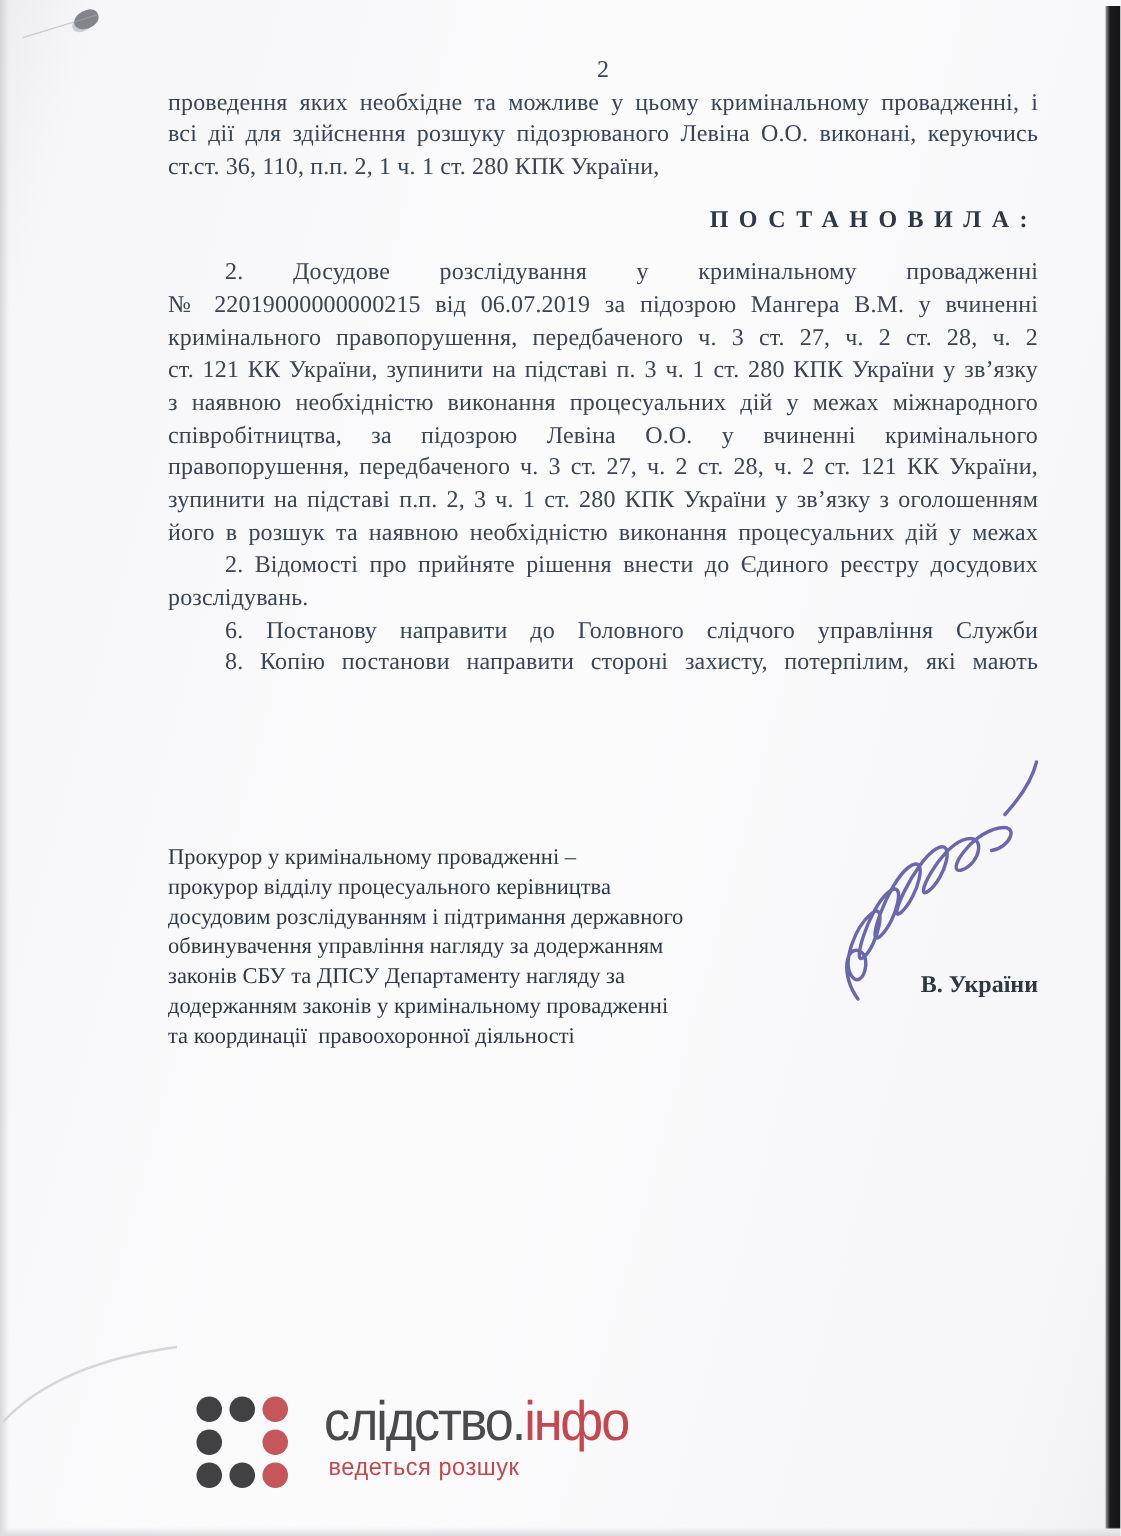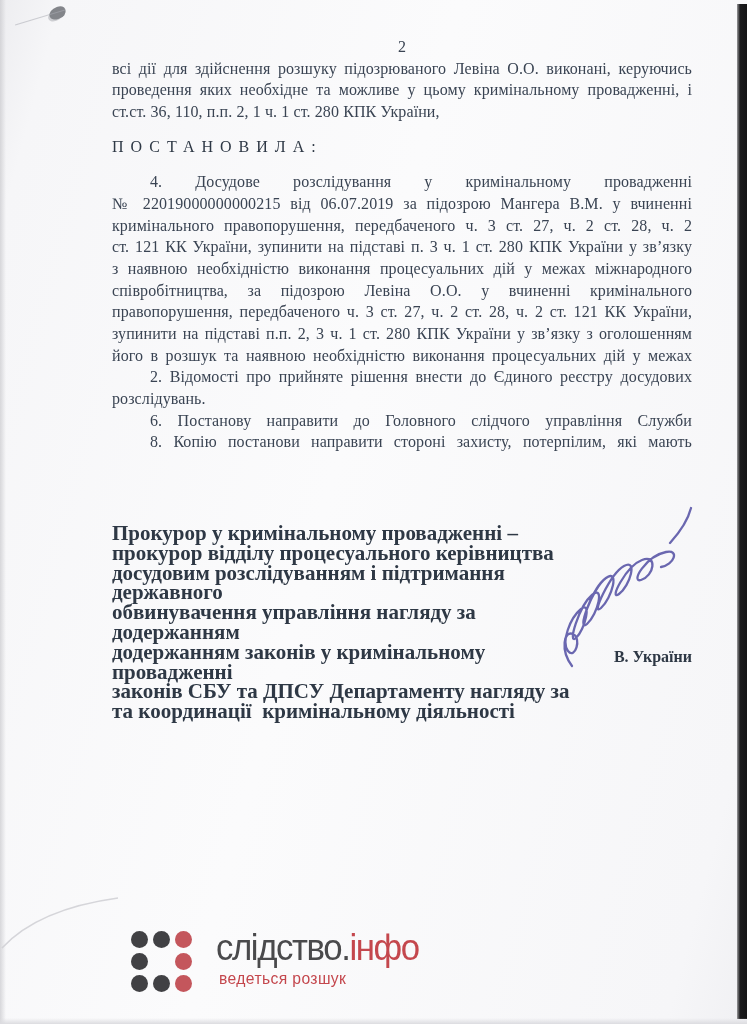--- a/index.html
+++ b/index.html
@@ -44,27 +44,27 @@
   .text-col{
     position:absolute;left:112px;top:36px;width:580px;
     font-size:16px;line-height:21.65px;color:#3a4453;
     letter-spacing:.1px;
   }
   .pageno{text-align:center;}
   .line{white-space:nowrap;}
   .line.jl{white-space:normal;text-align:justify;text-align-last:justify;}
   .line.ind{text-indent:38px;}
   .heading{
-    font-weight:normal;text-align:left;letter-spacing:7px;
+    font-weight:bold;text-align:right;letter-spacing:7px;
     color:#2e3845;margin-top:13px;margin-bottom:14px;
   }
   
   .sig-block{
-    position:absolute;left:112px;top:524px;width:460px;
-    font-weight:bold;font-size:21px;line-height:19.8px;
+    position:absolute;left:112px;top:563px;width:460px;
+    font-weight:normal;font-size:15px;line-height:19.8px;
     color:#2e3845;
   }
   .sig-block .line{white-space:pre-wrap;}
   .signer{
     position:absolute;top:648px;right:55px;
     font-weight:bold;font-size:16px;color:#2e3845;
   }
   .signature-svg{position:absolute;left:560px;top:498px;}
   
   .logo{position:absolute;left:131px;top:931px;height:72px;}
@@ -102,30 +102,30 @@
   <div class="staple-line"></div>
   <svg class="curl-line" width="130" height="70" viewBox="0 0 130 70">
     <path d="M 118 5 Q 38 16 2 55" fill="none" stroke="#cfcfd4" stroke-width="1.6" opacity="0.85"></path>
   </svg>
 
   <div class="text-col" style="color: rgb(58, 68, 83);">
     <div class="pageno">2</div>
 
     <div>
 
-    <div class="line jl">всі дії для здійснення розшуку підозрюваного Левіна О.О. виконані, керуючись</div>
-        <div class="line jl">проведення яких необхідне та можливе  у цьому кримінальному провадженні, і</div>
+    <div class="line jl">проведення яких необхідне та можливе  у цьому кримінальному провадженні, і</div>
+        <div class="line jl">всі дії для здійснення розшуку підозрюваного Левіна О.О. виконані, керуючись</div>
         <div class="line">ст.ст. 36, 110, п.п. 2, 1 ч. 1 ст. 280 КПК України,</div>
       </div>
 
     <div class="heading" style="color: rgb(46, 56, 69);">ПОСТАНОВИЛА:</div>
 
     <div>
 
-    <div class="line jl ind">4. Досудове розслідування у кримінальному провадженні</div>
+    <div class="line jl ind">2. Досудове розслідування у кримінальному провадженні</div>
         <div class="line jl">№ 22019000000000215 від 06.07.2019 за підозрою Мангера В.М. у вчиненні</div>
         <div class="line jl">кримінального правопорушення, передбаченого ч. 3 ст. 27, ч. 2 ст. 28, ч. 2</div>
         <div class="line jl">ст. 121 КК України, зупинити на підставі п. 3 ч. 1 ст. 280 КПК України у зв’язку</div>
         <div class="line jl">з наявною необхідністю виконання процесуальних дій у межах міжнародного</div>
         <div class="line jl">співробітництва, за підозрою Левіна О.О. у вчиненні кримінального</div>
         <div class="line jl">правопорушення, передбаченого ч. 3 ст. 27, ч. 2 ст. 28, ч. 2 ст. 121 КК України,</div>
         <div class="line jl">зупинити на підставі п.п. 2, 3 ч. 1 ст. 280 КПК України у зв’язку з оголошенням</div>
         <div class="line jl">його в розшук та наявною необхідністю виконання процесуальних дій у межах</div>
         <div class="line jl ind">2. Відомості про прийняте рішення внести до Єдиного реєстру досудових</div>
         <div class="line">розслідувань.</div>
@@ -133,23 +133,23 @@
         <div class="line jl ind">8. Копію постанови направити стороні захисту, потерпілим, які мають</div>
       </div>
   </div>
 
   <div class="sig-block" style="color: rgb(46, 56, 69);">
 
   <div class="line">Прокурор у кримінальному провадженні –</div>
       <div class="line">прокурор відділу процесуального керівництва</div>
       <div class="line">досудовим розслідуванням і підтримання державного</div>
       <div class="line">обвинувачення управління нагляду за додержанням</div>
+      <div class="line">законів СБУ та ДПСУ Департаменту нагляду за</div>
       <div class="line">додержанням законів у кримінальному провадженні</div>
-      <div class="line">законів СБУ та ДПСУ Департаменту нагляду за</div>
-      <div class="line">та координації  кримінальному діяльності</div>
+      <div class="line">та координації  правоохоронної діяльності</div>
     </div>
 
   <div class="signer" style="color: rgb(46, 56, 69);">В. України</div>
 
   <svg class="signature-svg" width="150" height="172" viewBox="0 0 150 172">
     <g fill="none" stroke="#5b58a8" stroke-width="2.3" stroke-linecap="round" opacity="0.9">
       <path d="M 12 168
                C 0 152, 4 132, 13 136
                C 22 140, 15 162, 8 153
                C 1 144, 10 120, 21 111

